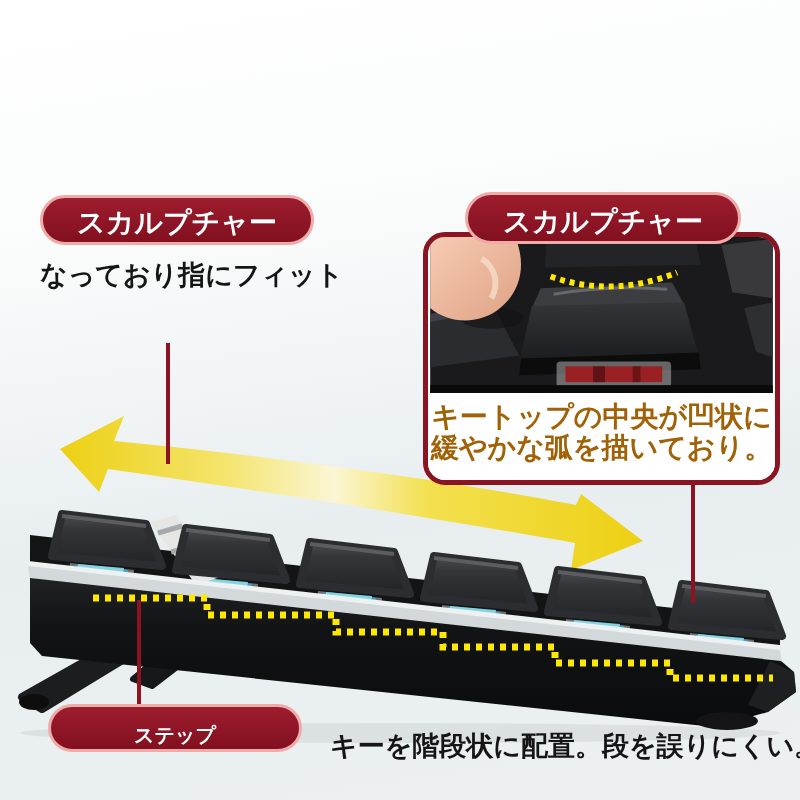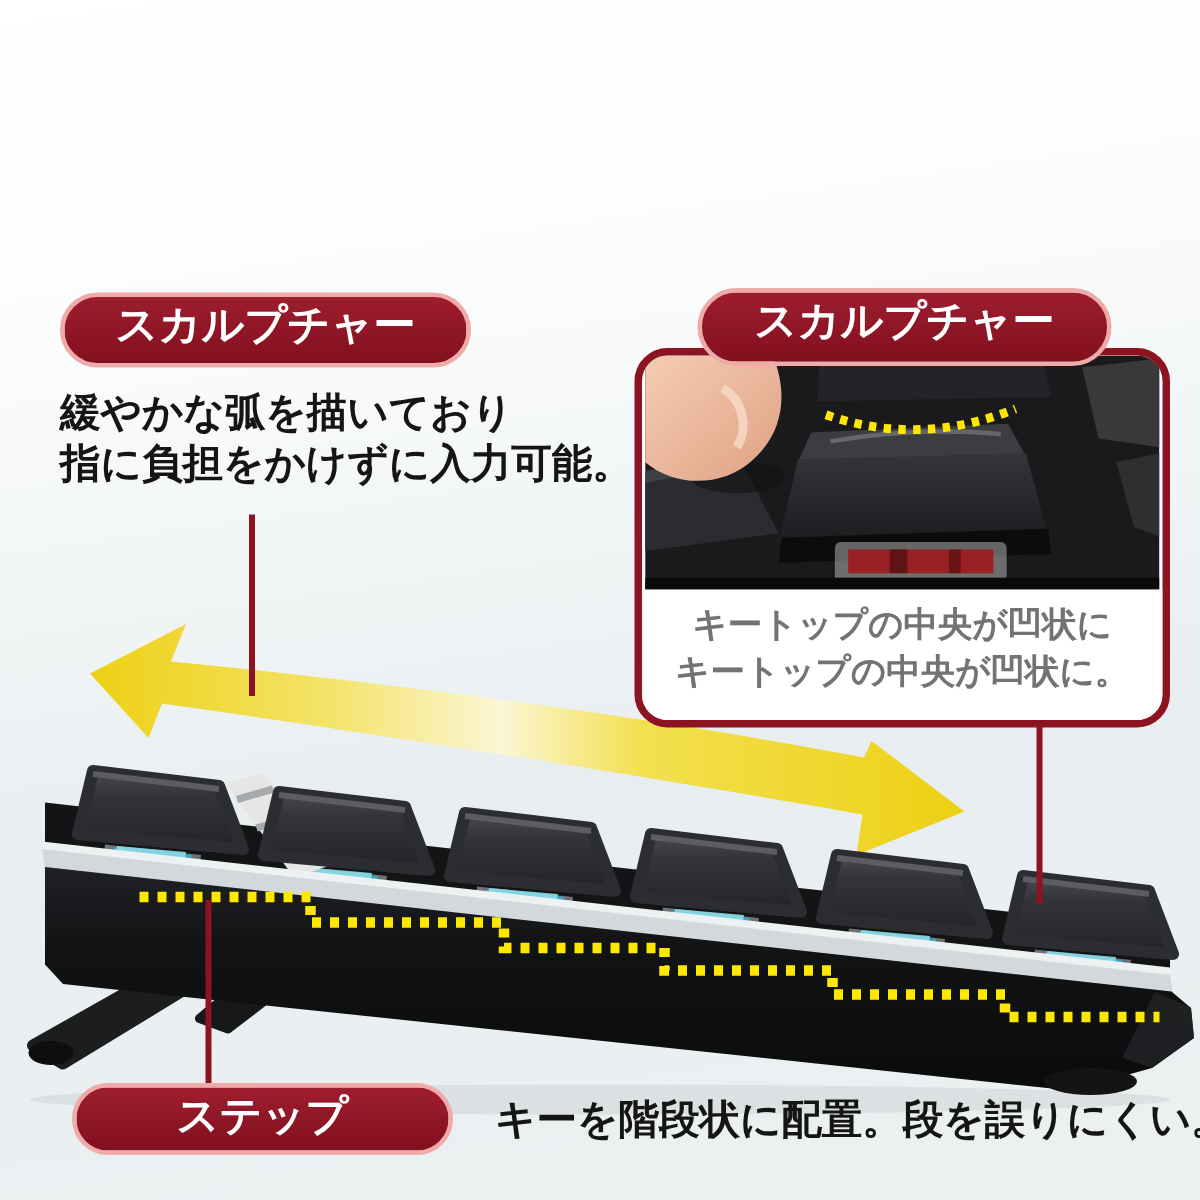--- a/index.html
+++ b/index.html
@@ -7,45 +7,45 @@
     position:relative;width:800px;height:800px;overflow:hidden;
     background:linear-gradient(172deg,#ffffff 0%,#fbfcfc 26%,#e8eef0 62%,#ecf0f1 100%);
     font-family:"Liberation Sans","DejaVu Sans",sans-serif;color:#1a1a1a;
   }
   .title{
     position:absolute;left:0;top:44px;width:800px;text-align:center;
     font-family:"Liberation Serif","DejaVu Serif",serif;
     font-size:50px;font-weight:600;letter-spacing:1px;color:#181818;white-space:nowrap;
   }
   .pill{
-    position:absolute;display:flex;align-items:flex-start;justify-content:center;
+    position:absolute;display:flex;align-items:flex-end;justify-content:center;
     background:linear-gradient(#9d1d2e,#82101f);
     border:3px solid #efaaaa;border-radius:30px;
     color:#ffffff;font-weight:bold;white-space:nowrap;box-sizing:border-box;
   }
   .pill.sculpture{left:40px;top:195px;width:274px;height:50px;font-size:28px;}
   .pill.cylindrical{left:465px;top:192px;width:276px;height:52px;font-size:28px;z-index:7;}
-  .pill.step{left:48px;top:722px;width:254px;height:48px;font-size:28px;z-index:7;}
+  .pill.step{left:48px;top:704px;width:254px;height:48px;font-size:20px;z-index:7;}
   .desc{
     position:absolute;font-weight:bold;color:#151515;white-space:nowrap;
   }
   .desc.sculpture{left:40px;top:258px;font-size:27px;line-height:34px;}
   .desc.step{left:330px;top:722px;height:48px;display:flex;align-items:center;font-size:27px;z-index:7;}
   .leader{position:absolute;width:4px;background:#8c1322;z-index:6;}
   #leader-sculpture{left:166px;top:343px;height:121px;}
   #leader-cylindrical{left:691px;top:484px;height:119px;}
   #leader-step{left:137px;top:600px;height:123px;}
   .inset-box{
     position:absolute;left:423px;top:232px;width:357px;height:253px;box-sizing:border-box;
     border:5px solid #8c1322;border-radius:22px;background:#ffffff;overflow:hidden;z-index:5;
   }
   .inset-photo{display:block;width:347px;height:156px;}
   .inset-caption{
     width:347px;height:87px;background:#ffffff;text-align:center;
-    font-weight:bold;font-size:23px;line-height:31px;padding-top:8px;box-sizing:border-box;color:#737373;
+    font-weight:bold;font-size:28px;line-height:31px;padding-top:8px;box-sizing:border-box;color:#a16207;
   }
   .layer{position:absolute;left:0;top:0;}
 </style>
 </head>
 <body>
 
 <div id="stage">
 
 
   <svg class="layer" style="top:395px;height:205px;width:800px;z-index:2" viewBox="0 0 800 205">
@@ -150,22 +150,21 @@
 
     <ellipse cx="727" cy="226" rx="31" ry="9" fill="#141416"></ellipse>
 
     <polyline points="93,103 207,103 207,120 336,120 336,137 443,137 443,152 555,152 555,168 670,168 670,183 773,183" fill="none" stroke="#ffe800" stroke-width="7" stroke-dasharray="6 6"></polyline>
   </svg>
 
   <div class="pill sculpture">
     <span>スカルプチャー</span>
   </div>
   <div class="desc sculpture">
-    <div>緩やかな弧を描いており</div>
-    <div>指に負担をかけずに入力可能。</div>
+    <div>なっており指にフィット</div>
   </div>
 
   <div class="inset-box">
     <svg class="inset-photo" viewBox="0 0 347 158">
       <defs>
         <linearGradient id="skinGrad" x1="0" y1="0" x2="1" y2="1">
           <stop offset="0" stop-color="#f6ccb4"></stop>
           <stop offset="1" stop-color="#dfa183"></stop>
         </linearGradient>
         <linearGradient id="capGrad2" x1="0" y1="0" x2="0" y2="1">
@@ -202,21 +201,21 @@
       <g>
         <ellipse cx="62" cy="82" rx="32" ry="11" fill="#121214" opacity="0.6"></ellipse>
         <path d="M 0 0 L 86 0 C 97 26 93 53 72 71 C 52 89 20 89 0 72 Z" fill="url(#skinGrad)"></path>
         <path d="M 52 22 C 66 30 70 48 62 62" stroke="#f8dcc9" stroke-width="6" fill="none" opacity="0.8"></path>
       </g>
 
       <path d="M 122 40 Q 185 62 250 36" fill="none" stroke="#ffe800" stroke-width="6" stroke-dasharray="5 5"></path>
     </svg>
     <div class="inset-caption">
       <div>キートップの中央が凹状に</div>
-      <div>キートップの中央が凹状に。</div>
+      <div>緩やかな弧を描いており。</div>
     </div>
   </div>
   <div class="pill cylindrical">
     <span>スカルプチャー</span>
   </div>
 
   <div class="leader" id="leader-sculpture"></div>
   <div class="leader" id="leader-cylindrical"></div>
   <div class="leader" id="leader-step"></div>
 

